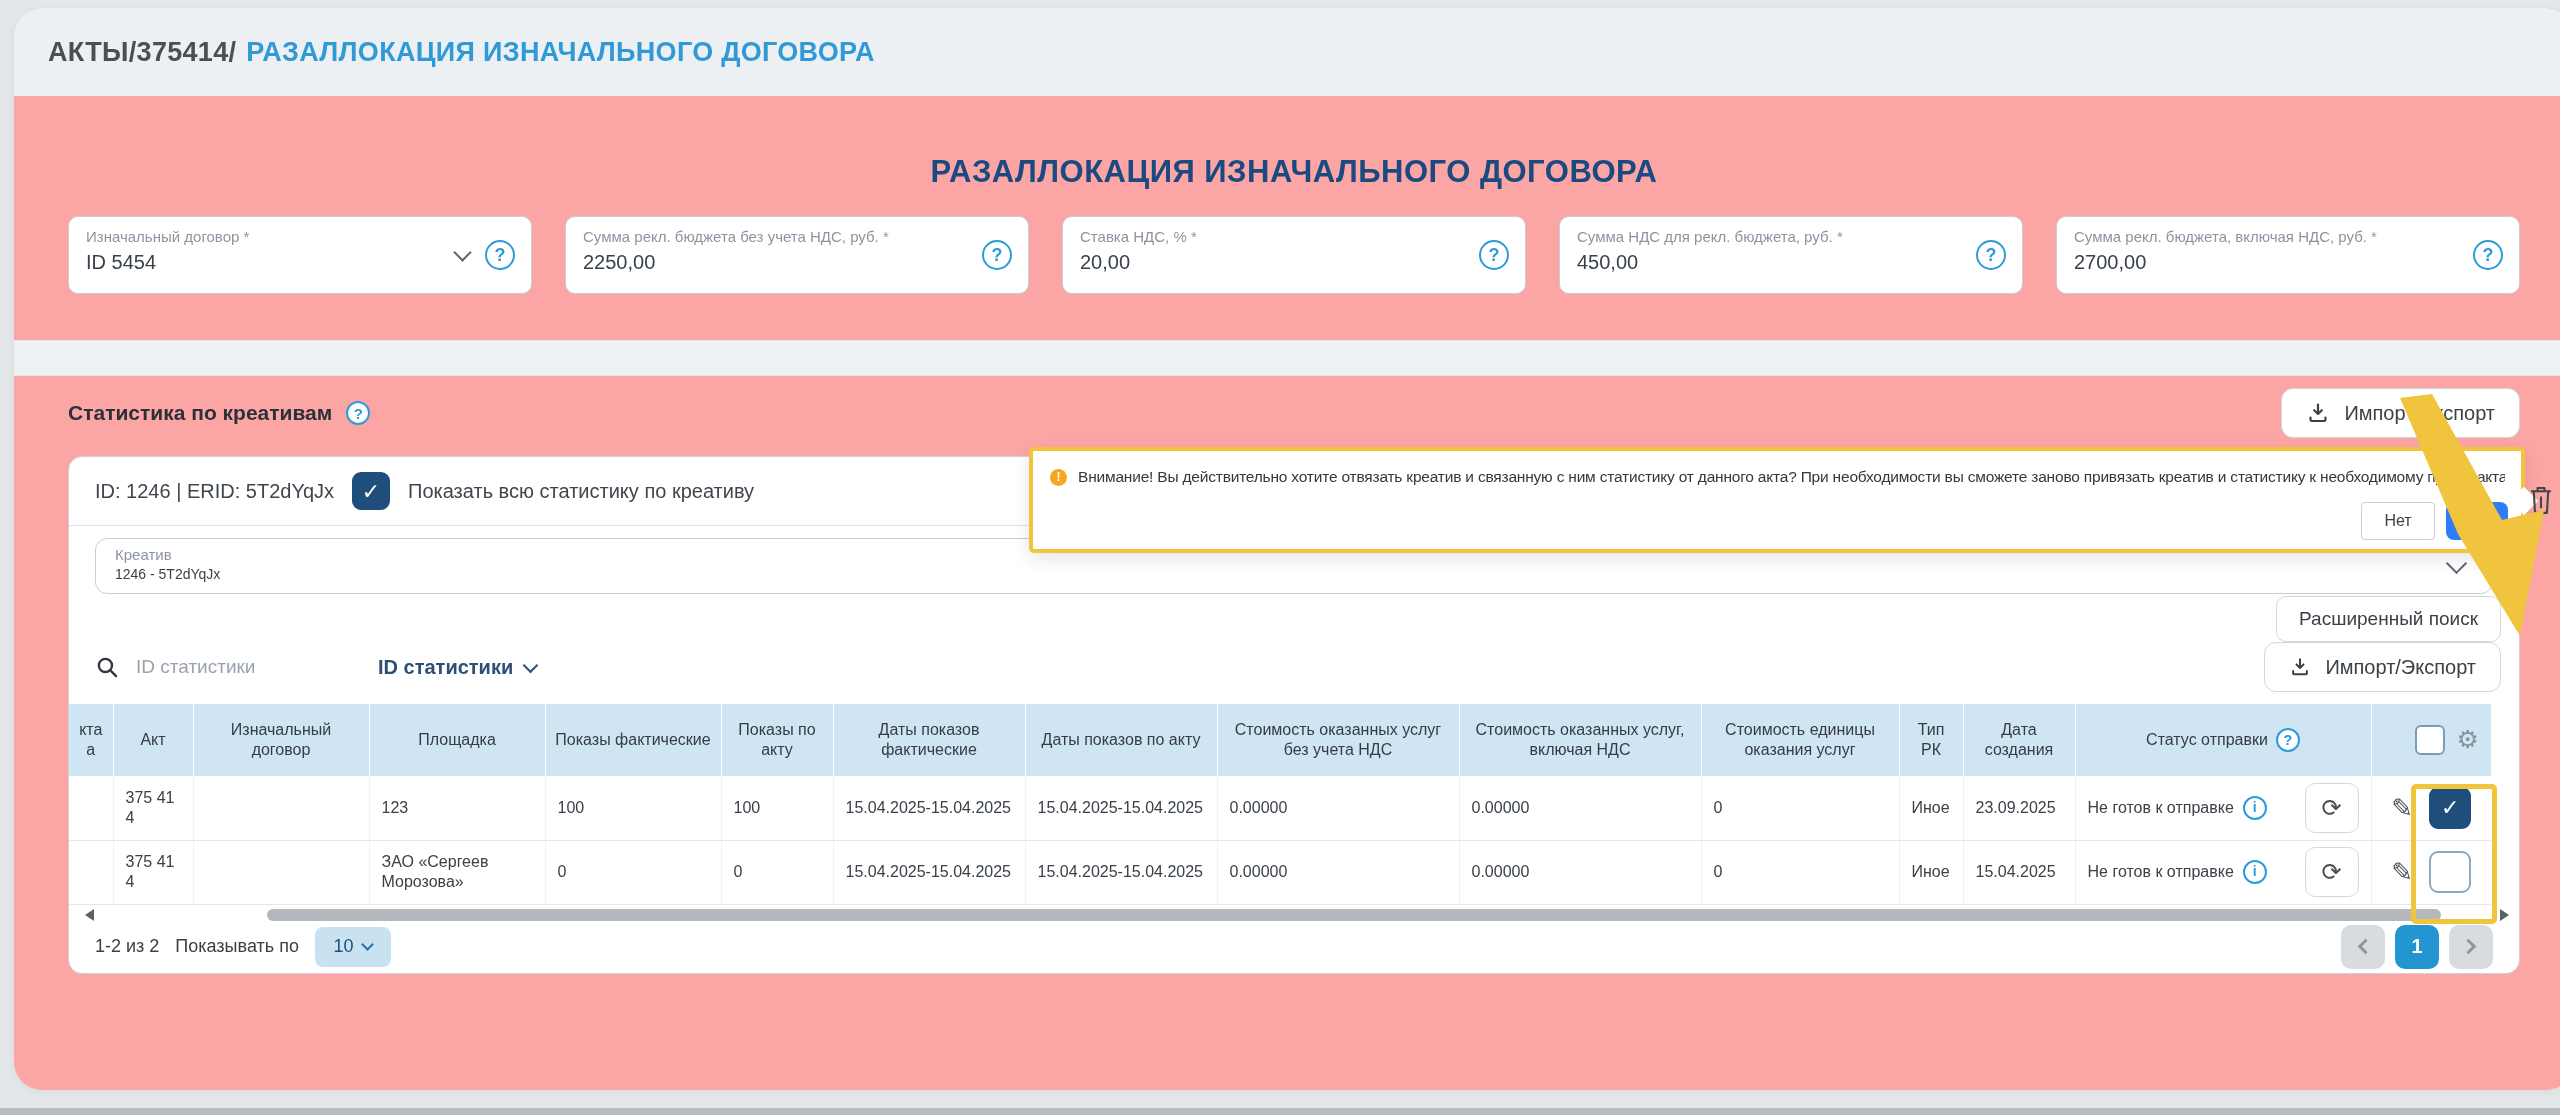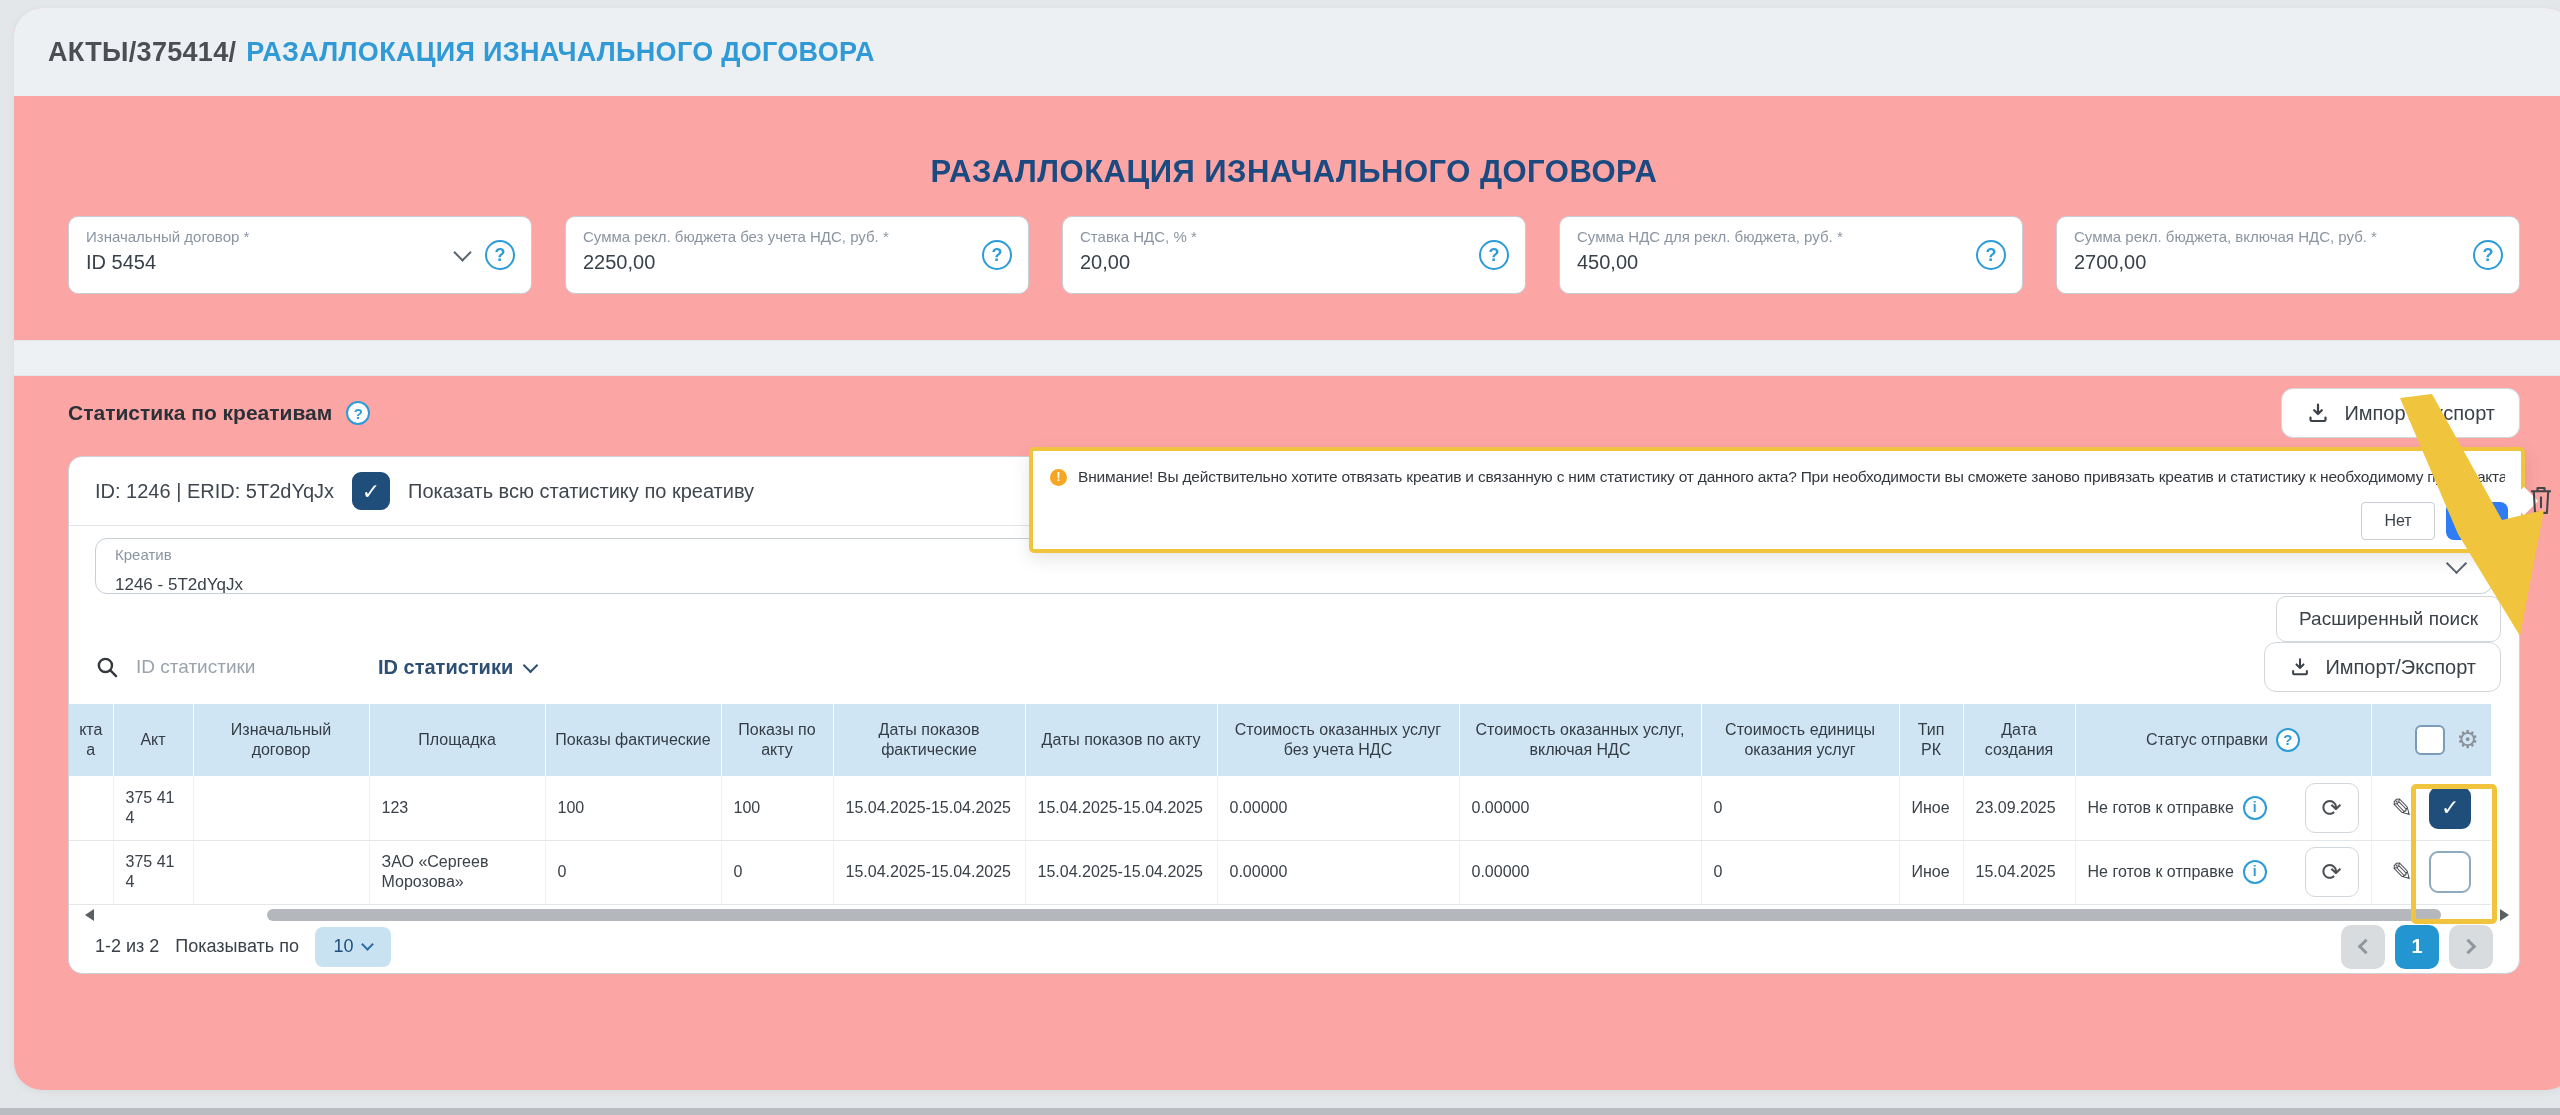--- a/index.html
+++ b/index.html
@@ -52,21 +52,21 @@
   .cbox { width:38px; height:38px; border:2px solid #8fa9bf; border-radius:9px; background:#fff;
           display:inline-flex; align-items:center; justify-content:center; cursor:pointer; flex:none; }
   .cbox .tick { display:none; color:#fff; font-size:22px; font-weight:700; }
   .cbox.checked { background:#1e4e79; border-color:#1e4e79; }
   .cbox.checked .tick { display:block; }
   .cc-show-label { font-size:20px; color:#3f464d;text-align:center; }
   .cc-divider { border-top:1.5px solid #e0e4e8; }
 
   .cc-select { margin:12px 26px 0; height:56px; border:1.5px solid #c7ced6; border-radius:12px; padding:7px 60px 0 19px; position:relative; }
   .cc-select .f-label { font-size:15px; }
-  .cc-select .f-value { font-size:17px; margin-top:12px; }
+  .cc-select .f-value { font-size:14px; margin-top:3px; }
   .cc-select .chev { position:absolute; right:28px; top:50%; margin-top:-10px; width:15px; height:15px; }
 
   .toolbar-zone { position:relative; height:104px; padding:0 18px 0 26px; }
   .adv-search { position:absolute; top:2px; right:18px; height:46px; padding:0 22px; background:#fff; border:1.5px solid #d2d7dc;
                 border-radius:10px; font-size:19px; color:#3a4148; font-family:inherit; cursor:pointer; }
   .toolbar-bottom { position:absolute; left:26px; right:18px; bottom:6px; display:flex; align-items:center; justify-content:space-between; }
   .search-wrap { display:flex; align-items:center; gap:16px; }
   .search-input { border:none; outline:none; font-size:19px; color:#3a4148; width:200px; font-family:inherit; background:transparent; }
   .search-input::placeholder { color:#9aa3ad; }
   .field-selector { display:flex; align-items:center; gap:12px; margin-left:26px; cursor:pointer; }

